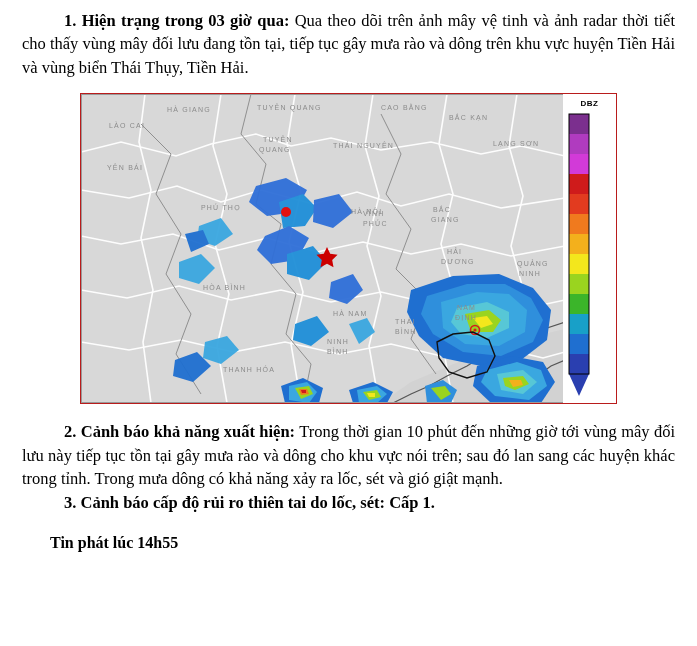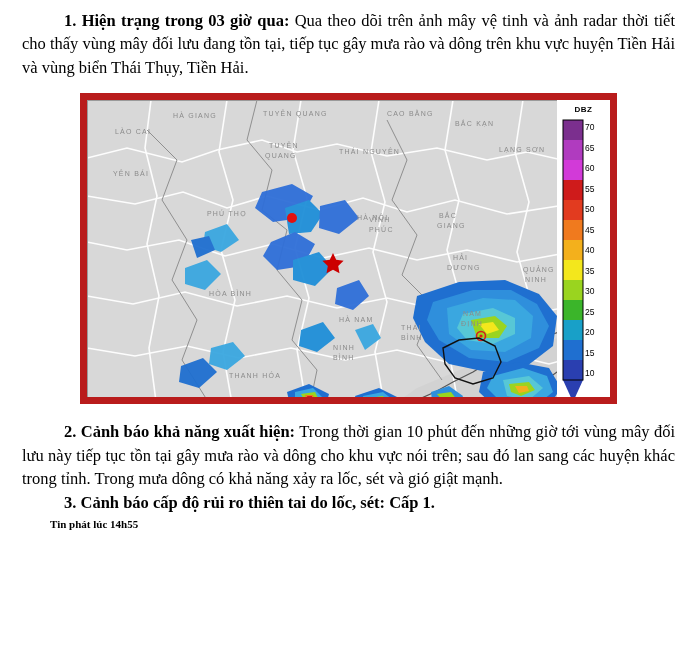--- a/index.html
+++ b/index.html
@@ -42,21 +42,21 @@
   .figure-wrap {
     margin-top: 14px;
     display: flex;
     justify-content: center;
   }
   .radar-figure {
     position: relative;
     width: 537px;
     height: 311px;
     background: #d9d9d9;
-    border: 7px solid #b91c1c;
+    border: 1px solid #b91c1c;
     box-sizing: border-box;
     overflow: hidden;
   }
   .map-area {
     position: absolute;
     left: 0; top: 0;
     width: 484px;
     height: 309px;
     background: #d7d7d7;
     overflow: hidden;
@@ -80,23 +80,23 @@
   }
   .para-block {
     margin-top: 16px;
   }
   .para-block2 {
   }
   .para-block3 {
     margin-top: 13px;
   }
   .tin {
-    margin-top: 4px;
+    margin-top: 20px;
     margin-left: 22px;
-    font-size: 11px;
+    font-size: 16px;
   }
   .tin .indent-sm {
     display: inline-block;
     width: 28px;
   }
   .legend-title {
     font-size: 8px;
     font-weight: bold;
     font-family: "Liberation Sans", sans-serif;
     text-align: center;
@@ -257,35 +257,20 @@
           <rect x="6" y="124" width="20" height="20" fill="#f3b01c"></rect>
           <rect x="6" y="144" width="20" height="20" fill="#f3e71c"></rect>
           <rect x="6" y="164" width="20" height="20" fill="#9ad41f"></rect>
           <rect x="6" y="184" width="20" height="20" fill="#3bb52a"></rect>
           <rect x="6" y="204" width="20" height="20" fill="#18a0c8"></rect>
           <rect x="6" y="224" width="20" height="20" fill="#1f6fd0"></rect>
           <rect x="6" y="244" width="20" height="20" fill="#2a3fb0"></rect>
           <path d="M6,264 L26,264 L16,286 Z" fill="#2a3fb0"></path>
           <rect x="6" y="4" width="20" height="260" fill="none" stroke="#000000" stroke-width="1"></rect>
         </svg>
-        <div class="legend-labels">
-          <div>70</div>
-          <div>65</div>
-          <div>60</div>
-          <div>55</div>
-          <div>50</div>
-          <div>45</div>
-          <div>40</div>
-          <div>35</div>
-          <div>30</div>
-          <div>25</div>
-          <div>20</div>
-          <div>15</div>
-          <div>10</div>
-        </div>
       </div>
 
     </div>
   </div>
 
 
   <p class="para para-block"><span class="indent"></span><span class="b">2. Cảnh báo khả năng xuất hiện:</span><span> Trong thời gian 10 phút đến những giờ tới vùng mây đối lưu này tiếp tục tồn tại gây mưa rào và dông cho khu vực nói trên; sau đó lan sang các huyện khác trong tỉnh. Trong mưa dông có khả năng  xảy ra lốc, sét và gió giật mạnh.</span></p>
 
   <p class="para para-block2"><span class="indent"></span><span class="b">3. Cảnh báo cấp độ rủi ro thiên tai do lốc, sét: Cấp 1.</span></p>
 

